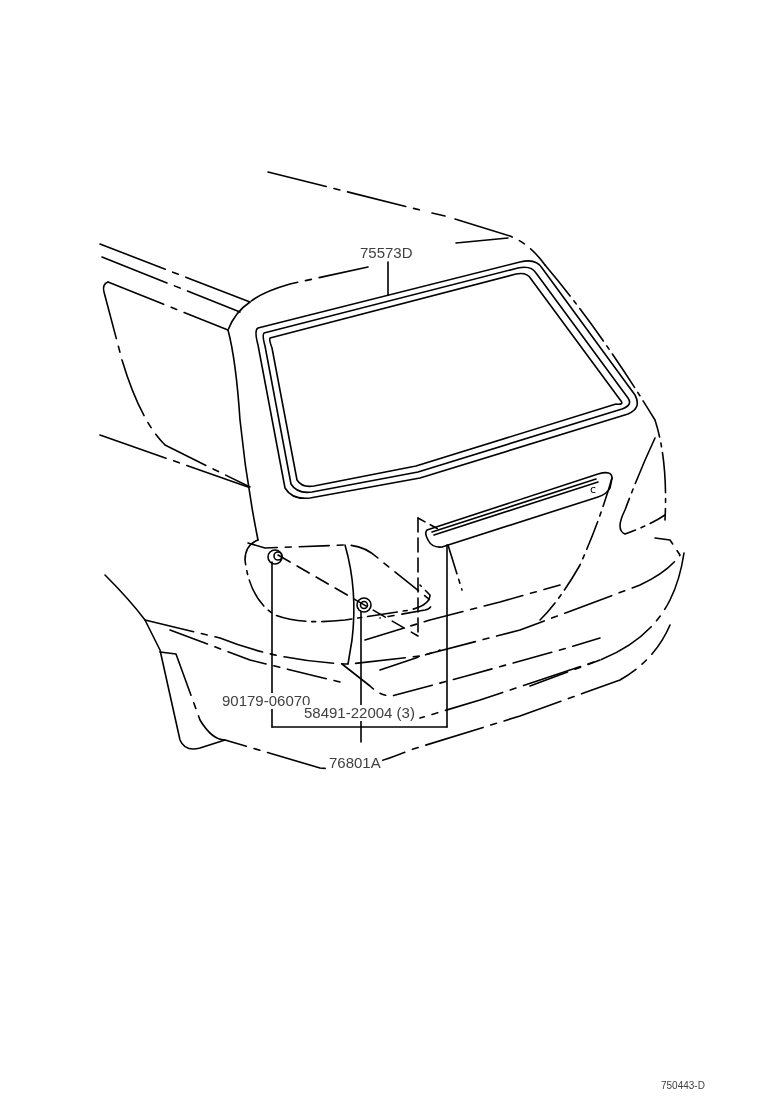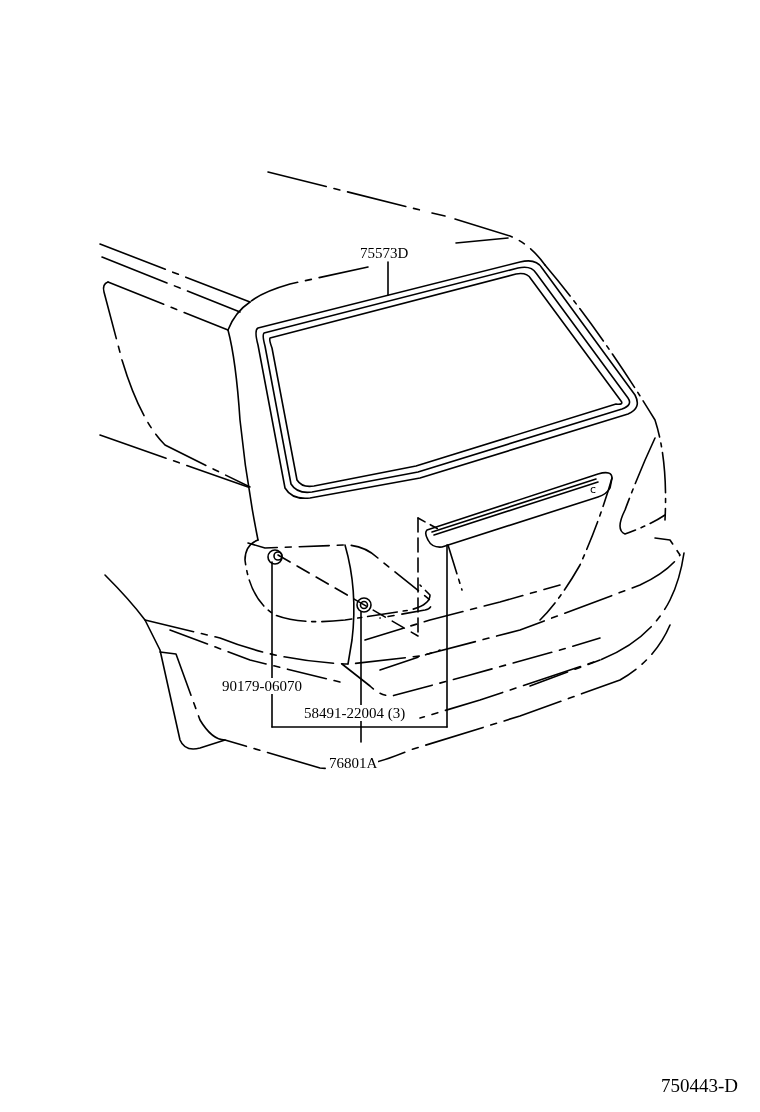--- a/index.html
+++ b/index.html
@@ -1,30 +1,30 @@
 <!DOCTYPE html>
 <html><head>
   <meta charset="utf-8">
   <style>
     html, body { margin: 0; padding: 0; background: #ffffff; }
     body { width: 760px; height: 1112px; position: relative; overflow: hidden; }
     .canvas { position: absolute; left: 0; top: 0; width: 760px; height: 1112px; }
     svg { position: absolute; left: 0; top: 0; }
     .lbl {
       position: absolute;
-      font-family: Liberation Serif, serif;
+      font-family: Liberation Sans, sans-serif;
       font-size: 15px;
-      color: #000000;
+      color: #404040;
       letter-spacing: 0px;
       line-height: 16px;
       white-space: nowrap;
       background: #fff;
       padding: 0 1px;
     }
-    .ref { font-size: 19px; }
+    .ref { font-size: 10px; }
   </style>
 </head>
 <body>
 
 <div class="canvas">
   <svg width="760" height="1112" viewBox="0 0 760 1112" fill="none" stroke="#000" stroke-width="1.6" stroke-linecap="round" stroke-linejoin="round">
 
     <path d="M268 172 L420 210 M432 213 L445 216 M455 219 L510 236 Q530 244 545 265" stroke-dasharray="60 8 6 8"></path>
     <path d="M456 243 L508 238"></path>
 
@@ -95,17 +95,17 @@
     <g>
       <path d="M272 562 L272 727"></path>
       <path d="M361 612 L361 727"></path>
       <path d="M447 545 L447 727"></path>
       <path d="M272 727 L447 727"></path>
       <path d="M361 727 L361 742"></path>
     </g>
   </svg>
 
   <div class="lbl" style="left:359px; top:245px;">75573D</div>
-  <div class="lbl" style="left:221px; top:678px;">90179-06070</div>
+  <div class="lbl" style="left:221px; top:693px;">90179-06070</div>
   <div class="lbl" style="left:303px; top:705px;">58491-22004 (3)</div>
   <div class="lbl" style="left:328px; top:755px;">76801A</div>
   <div class="lbl ref" style="left:660px; top:1078px;">750443-D</div>
 </div>
 
 </body></html>

